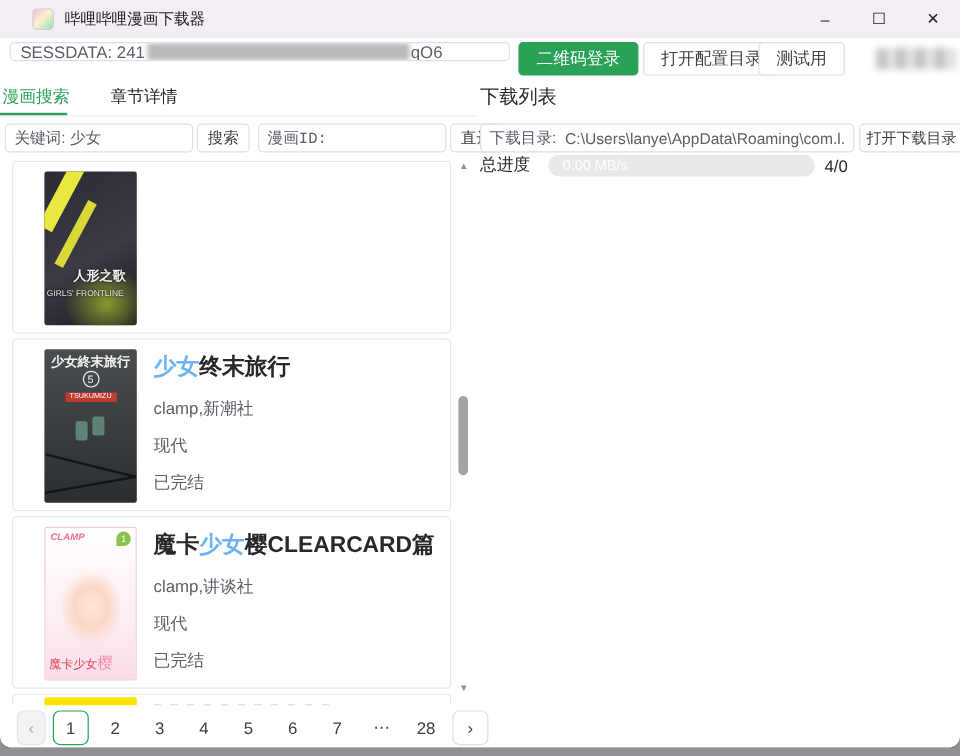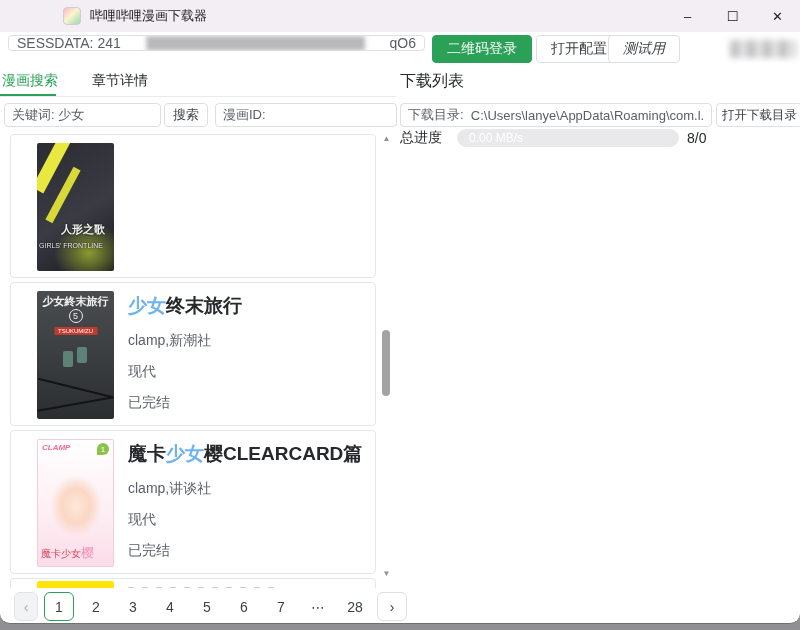--- a/index.html
+++ b/index.html
@@ -4,31 +4,31 @@
 <style>
   * { box-sizing: border-box; margin: 0; padding: 0; }
   html,body { width: 800px; height: 630px; overflow: hidden; }
   body { font-family: "Liberation Sans","DejaVu Sans",sans-serif; background: #8f8f94; }
   #window {
     position: absolute; top: 0; left: 0; width: 800px; height: 624px;
     background: #ffffff; border-radius: 0 0 10px 10px; overflow: hidden;
     border-bottom: 1px solid #6f6f74;
   }
   
-  .titlebar { position: absolute; top:0; left:0; width:100%; height:32px; background:#f3eef3; display:flex; align-items:center;padding-left:36px; }
+  .titlebar { position: absolute; top:0; left:0; width:100%; height:32px; background:#f3eef3; display:flex; align-items:center; }
   .app-icon { width:18px; height:18px; margin-left:27px; border-radius:4px;
     background: linear-gradient(135deg,#f8b8c8 0%,#fdf3d0 45%,#9adbb0 100%);
     border:1px solid #d8c9ce; }
   .app-title { margin-left:9px; font-size:13px; color:#1b1b1f; }
   .win-controls { position:absolute; right:0; top:0; height:32px; display:flex; }
   .win-btn { width:45px; height:32px; display:flex; align-items:center; justify-content:center; font-size:13px; color:#222; cursor:default; }
   
   .toolbar { position:absolute; top:32px; left:0; width:100%; height:34px; background:#fff; }
   .sess-input { position:absolute; left:8px; top:3px; width:417px; height:16px; border:1px solid #dcdfe6; border-radius:4px;
-    display:flex; align-items:center; padding:0 8px; font-size:14px; color:#5a5e66; white-space:nowrap; overflow:hidden; background:#fff;justify-content:space-between;}
+    display:flex; align-items:center; padding:0 8px; font-size:14px; color:#5a5e66; white-space:nowrap; overflow:hidden; background:#fff;}
   .masked { filter: blur(2px); color:#b9b9bc; letter-spacing:-1px; font-size:12px; margin:0 2px; }
   .btn { height:28px; border:1px solid #dcdfe6; border-radius:4px; background:#fff; color:#3c3f44; font-size:14px;
     display:inline-flex; align-items:center; justify-content:center; padding:0 14px; cursor:pointer; white-space:nowrap;}
   .btn.green { background:#2aa157; border-color:#2aa157; color:#fff; }
   .tb-btn { position:absolute; top:3px; }
   .user-masked { position:absolute; top:8px; left:730px; width:66px; height:18px; filter:blur(3px);
     background: repeating-linear-gradient(90deg,#c4c4c6 0 10px,#e8e8e9 10px 16px); border-radius:2px; }
   
   .tabbar { position:absolute; top:66px; left:0; width:396px; height:31px; border-bottom:1px solid #e8eaed; background:#fff;text-align:center; }
   .tab { position:absolute; top:0; height:30px; display:flex; align-items:center; font-size:14px; cursor:pointer; }
@@ -111,55 +111,55 @@
   </div>
 
   <div class="toolbar">
     <div class="sess-input">
       <span>SESSDATA: 241</span>
       <span class="masked">█████████████████████████████</span>
       <span>qO6</span>
     </div>
     <button class="btn green tb-btn" style="left:432px;">二维码登录</button>
     <button class="btn tb-btn" style="left:536px;text-align:center;">打开配置目录</button>
-    <button class="btn tb-btn" style="left:608px;font-style:italic;">测试用</button>
+    <button class="btn tb-btn" style="left:632px;">测试用</button>
     <div class="user-masked"></div>
   </div>
 
   <div class="tabbar">
     <div class="tab active" style="left:2px;">漫画搜索</div>
     <div class="tab idle" style="left:92px;">章节详情</div>
     <div class="tab-underline"></div>
   </div>
   <div class="panel-title">下载列表</div>
 
   <div class="row-left" style="left:4px; display:flex;">
     <div class="input" style="width:157px;">
       <span>关键词:</span>&nbsp;<span>少女</span>
     </div>
     <button class="btn sm-btn" style="margin-left:3px;">搜索</button>
-    <div class="input" style="width:182px; margin-left:7px;">
+    <div class="input" style="width:157px; margin-left:7px;font-family:Liberation Mono, monospace;">
       <span>漫画ID:</span>
     </div>
     <button class="btn sm-btn" style="margin-left:3px;">直达</button>
   </div>
 
   <div class="row-right" style="left:400px; display:flex;">
     <div class="input" style="width:312px;">
       <span>下载目录:</span>&nbsp;&nbsp;<span>C:\Users\lanye\AppData\Roaming\com.l.</span>
     </div>
     <button class="btn sm-btn" style="margin-left:4px; padding:0 5px; font-size:12.5px;">打开下载目录</button>
   </div>
 
   <div class="progress-row">
     <span class="progress-label">总进度</span>
     <div class="progress-track">
       <span class="progress-text">0.00 MB/s</span>
     </div>
-    <span class="progress-count">8/0</span>
+    <span class="progress-count">4/0</span>
   </div>
 
   <div class="list">
 
     <div class="card">
       <div class="cover c1">
         <div class="slash1"></div>
           <div class="slash2"></div>
           <div class="glow"></div>
         <div class="c1-title">人形之歌</div>

